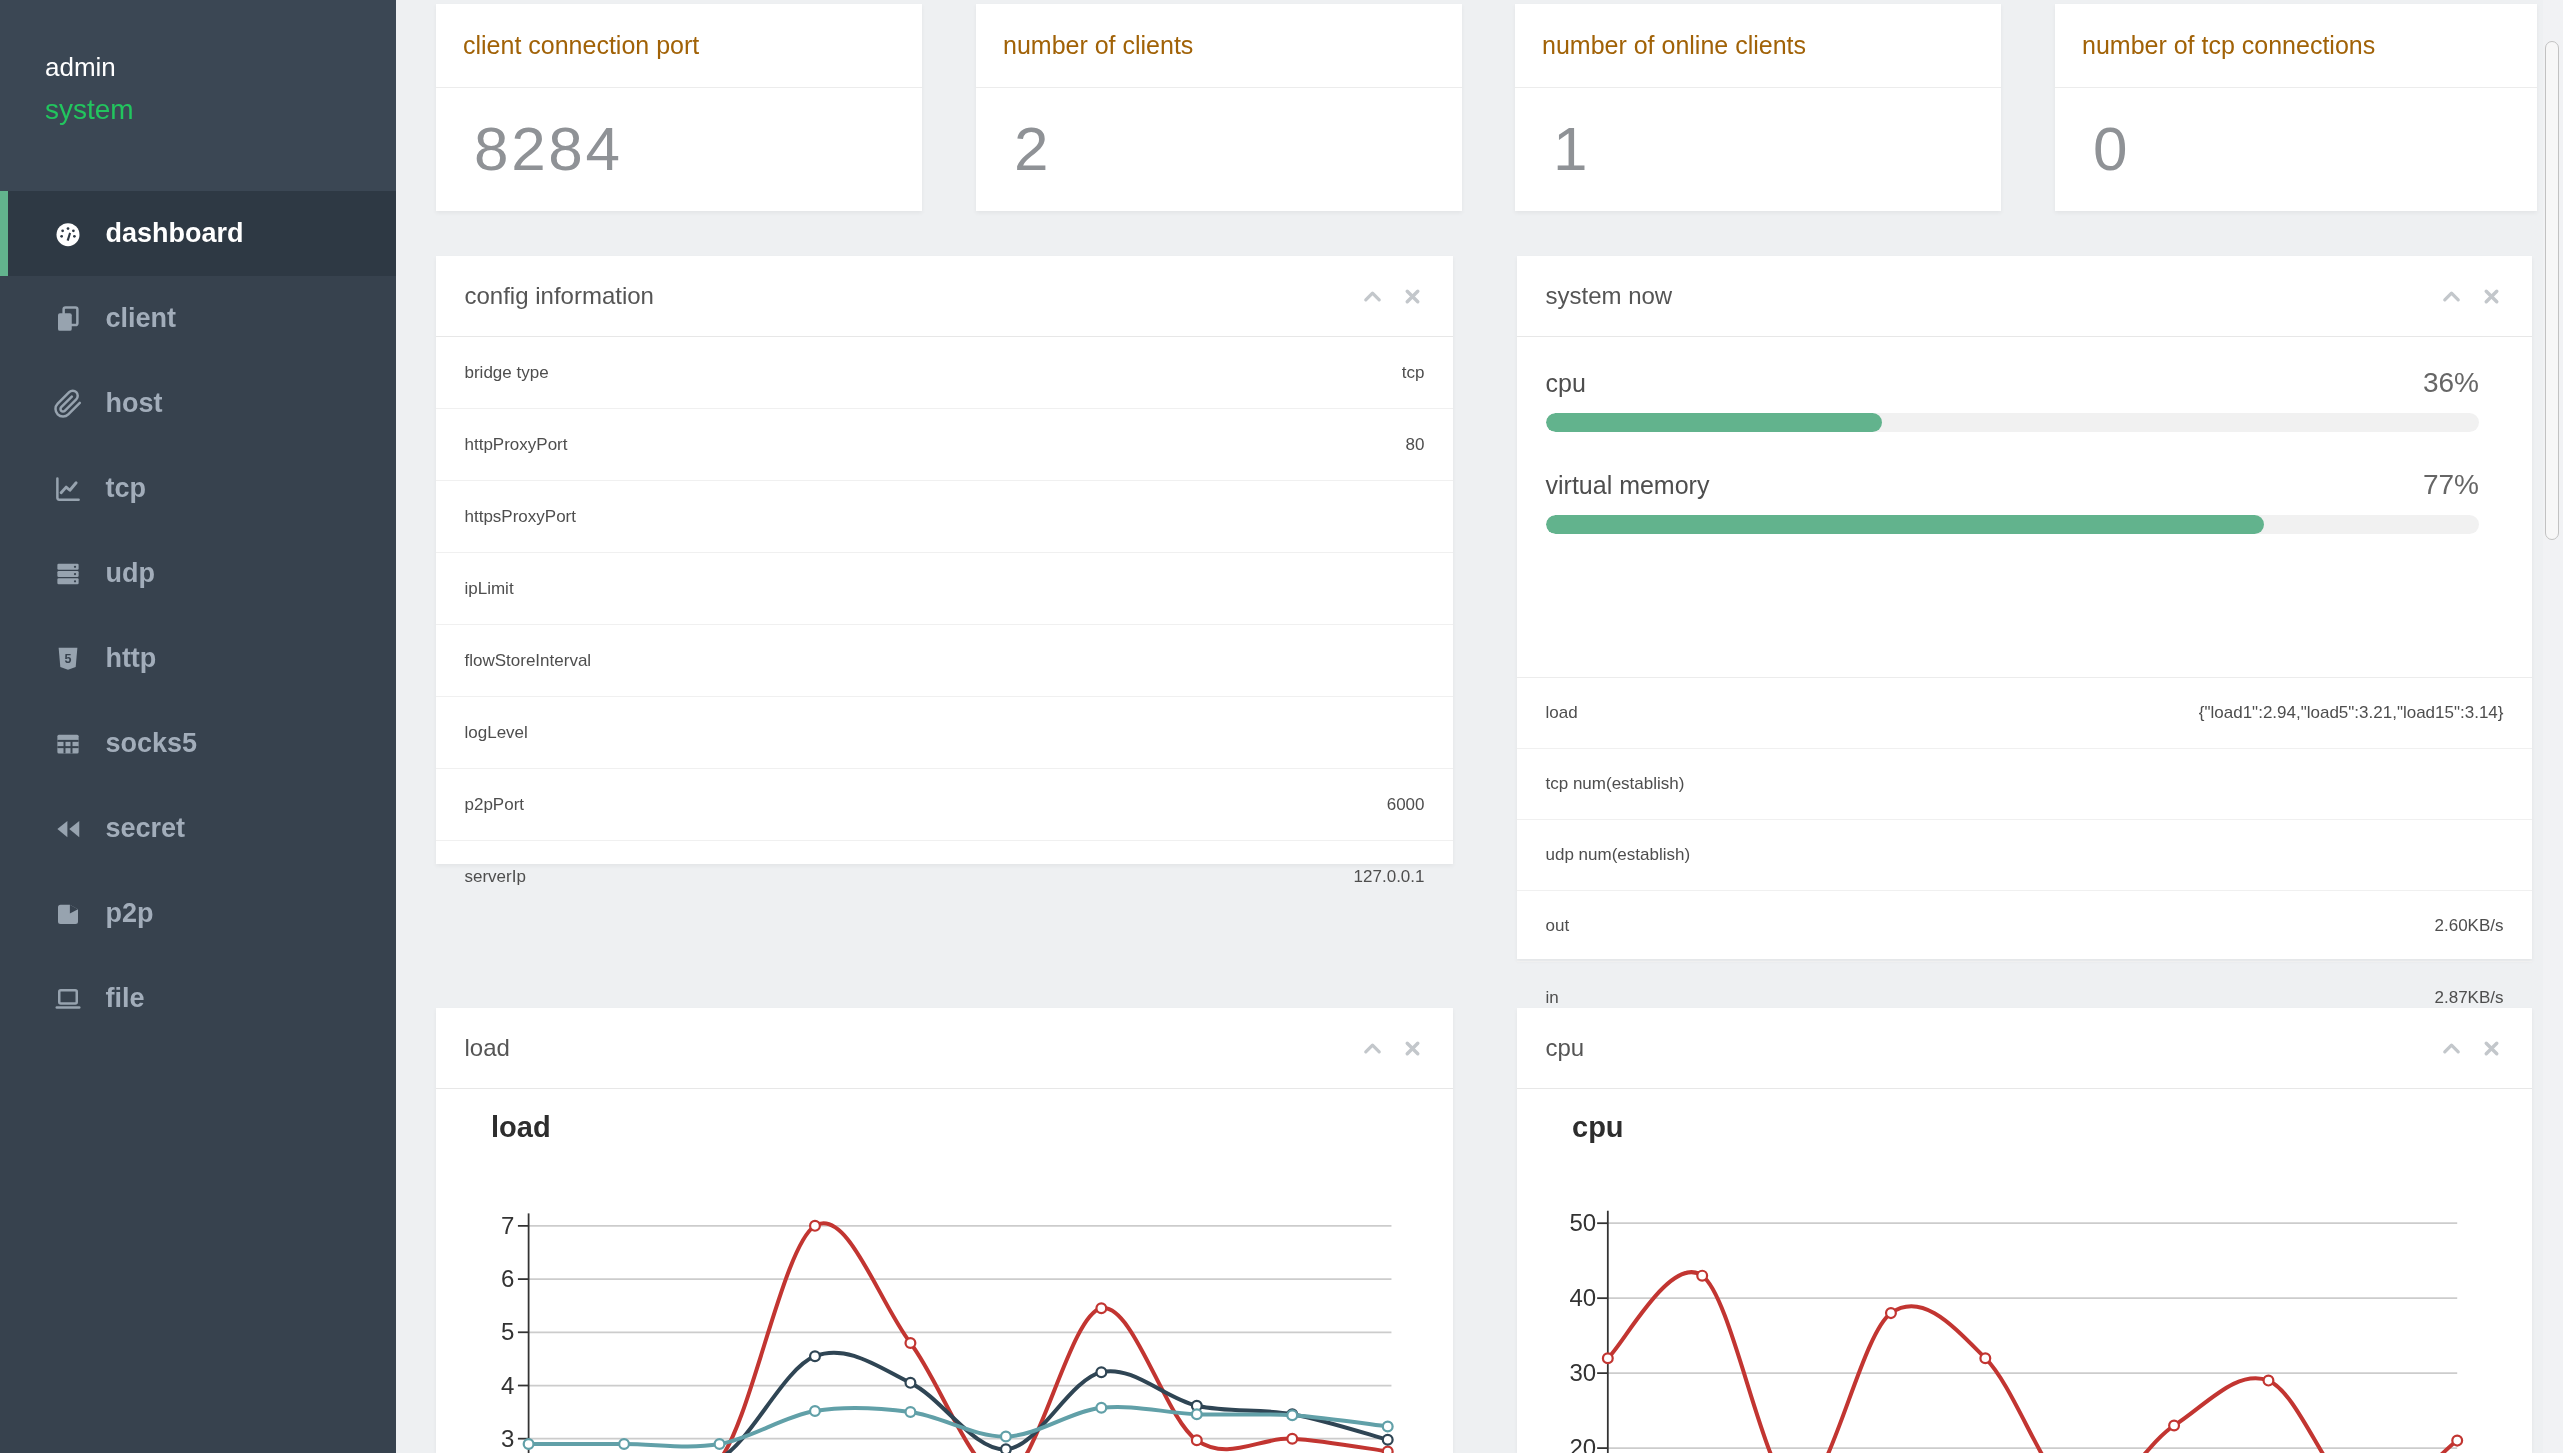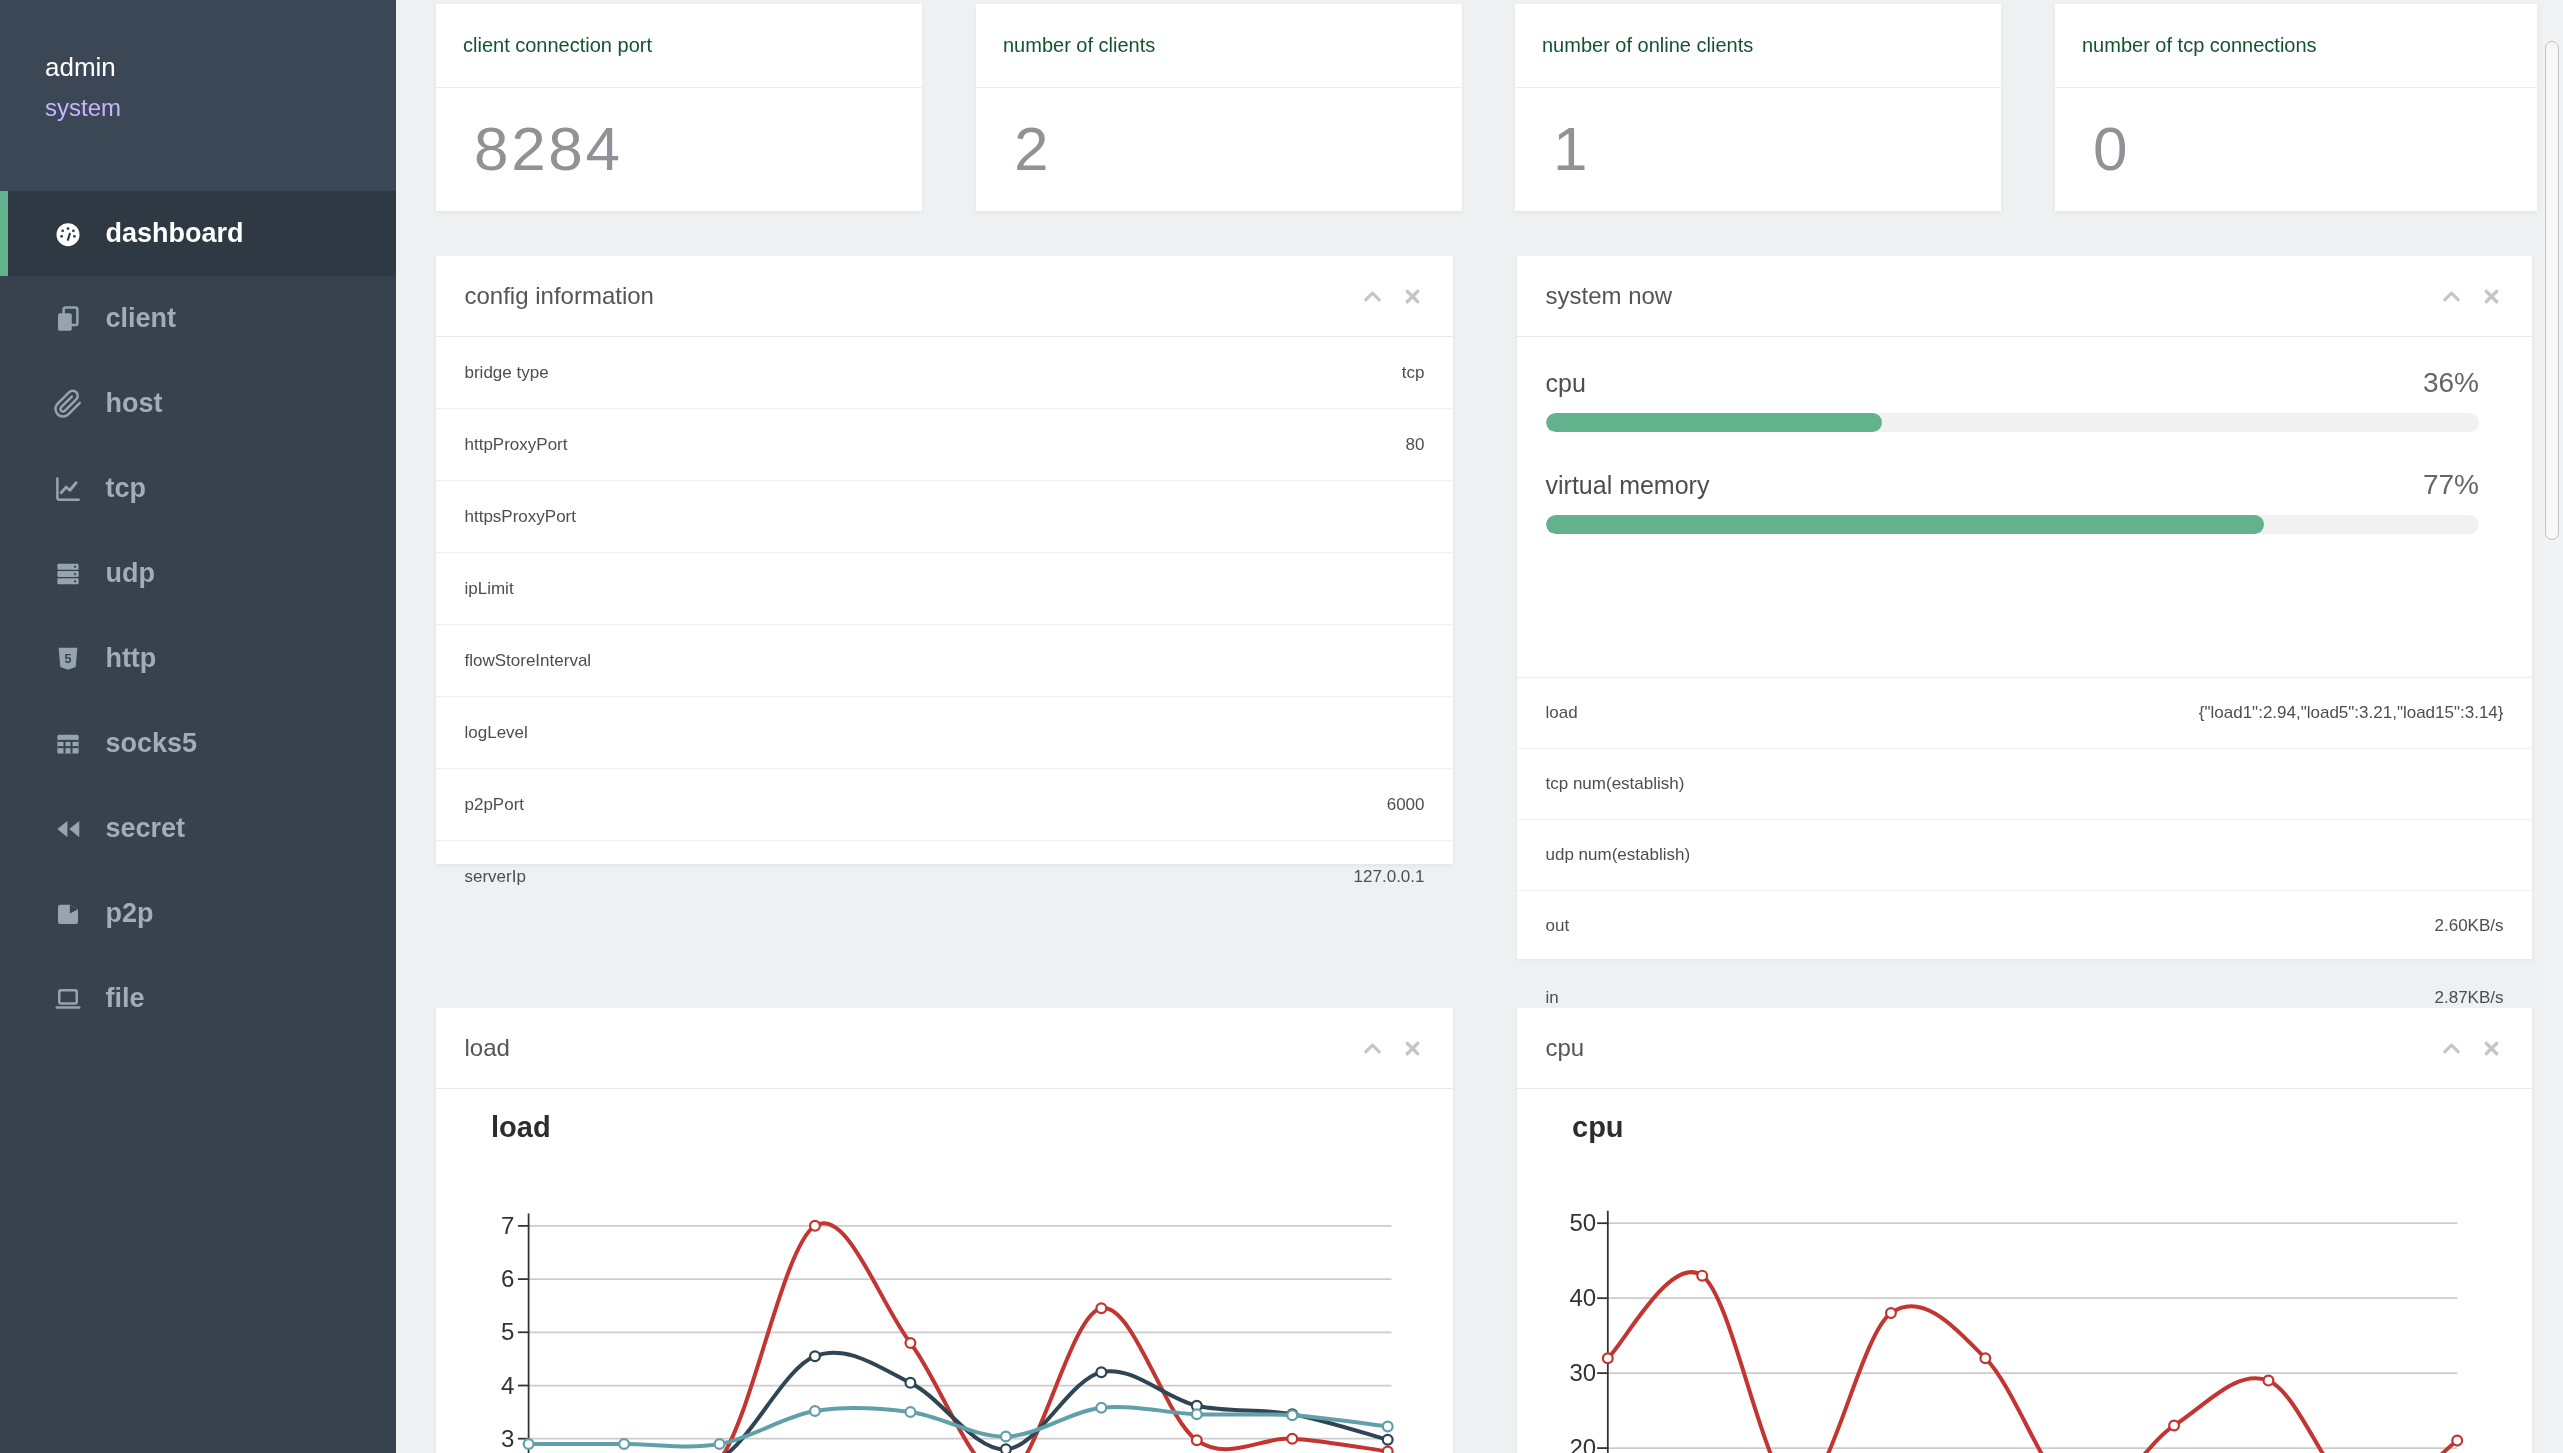--- a/index.html
+++ b/index.html
@@ -4,38 +4,38 @@
 <style>
   html,body{margin:0;padding:0;background:#eef0f2;}
   *{box-sizing:border-box;}
   .screen{position:relative;width:2563px;height:1453px;overflow:hidden;
           background:#eef0f2;font-family:"Liberation Sans",sans-serif;}
 
   
   .sidebar{position:absolute;left:0;top:0;width:396px;height:1453px;background:#37424e;}
   .side-header{height:191px;background:#3b4754;padding:52px 0 0 45px;}
   .side-name{font-size:26px;font-weight:normal;color:#ffffff;}
-  .side-role{font-size:24px;color:#c4b5fd;margin-top:10.7px;}
+  .side-role{font-size:28px;color:#22c55e;margin-top:10.7px;}
   .nav{position:relative;}
   .nav-item{position:relative;height:85px;display:flex;align-items:center;
             padding-left:52px;color:#a2adba;font-size:27px;font-weight:600;cursor:pointer;}
   .nav-item .accent{display:none;position:absolute;left:0;top:0;width:8px;height:100%;background:#62b38d;}
   .nav-item.active{background:#2e3944;color:#ffffff;}
   .nav-item.active .accent{display:block;}
   .nav-icon{width:32px;height:32px;margin-right:21.4px;color:#97a3af;display:flex;align-items:center;justify-content:center;flex:none;}
   .nav-item.active .nav-icon{color:#ffffff;}
   .nav-icon svg{width:30px;height:30px;display:block;}
 
   
   .main{position:absolute;left:396px;top:0;width:2167px;height:1453px;}
 
   .card{position:absolute;top:3.6px;width:486px;height:207px;background:#fff;
         box-shadow:0 1.8px 4.5px rgba(0,0,0,.05);}
   .card-header{height:84px;display:flex;align-items:center;padding:0 27px;
-               border-bottom:1.8px solid #ececec;font-size:20px;color:#14532d;}
+               border-bottom:1.8px solid #ececec;font-size:25px;color:#a16207;}
   .card-body{height:121px;display:flex;align-items:center;padding-left:38px;}
   .card-num{font-size:62px;font-weight:100;color:#8f9296;letter-spacing:2.7px;}
 
   .panel{position:absolute;background:#fff;box-shadow:0 1.8px 4.5px rgba(0,0,0,.05);}
   .panel-header{height:81px;display:flex;align-items:center;padding:0 28.5px;
                 border-bottom:1.8px solid #e7e7e7;font-size:24px;color:#555;}
   .panel-title{flex:1;}
   .panel-tools{display:flex;align-items:center;gap:14.2px;}
   .tool-btn{width:25px;height:25px;cursor:pointer;display:flex;align-items:center;justify-content:center;}
   .tool-btn svg{width:23px;height:23px;display:block;}

